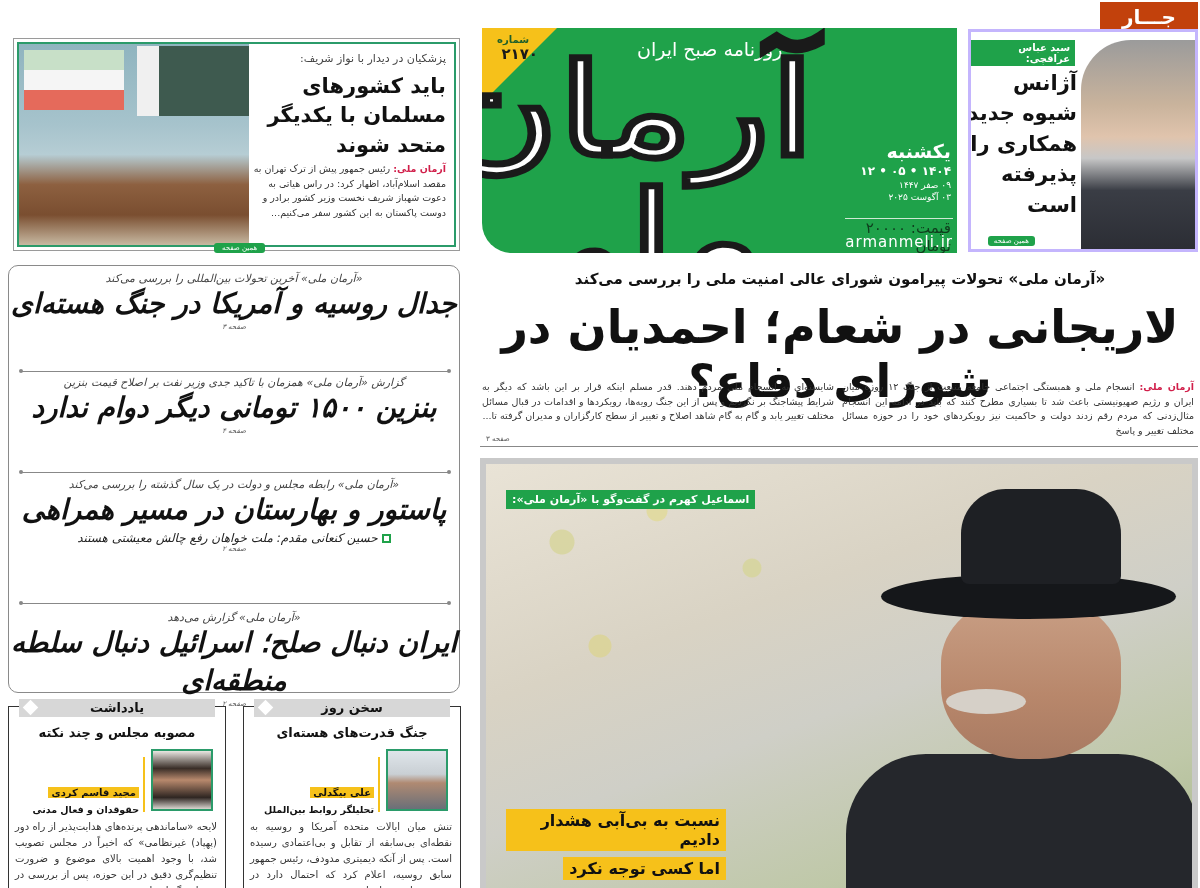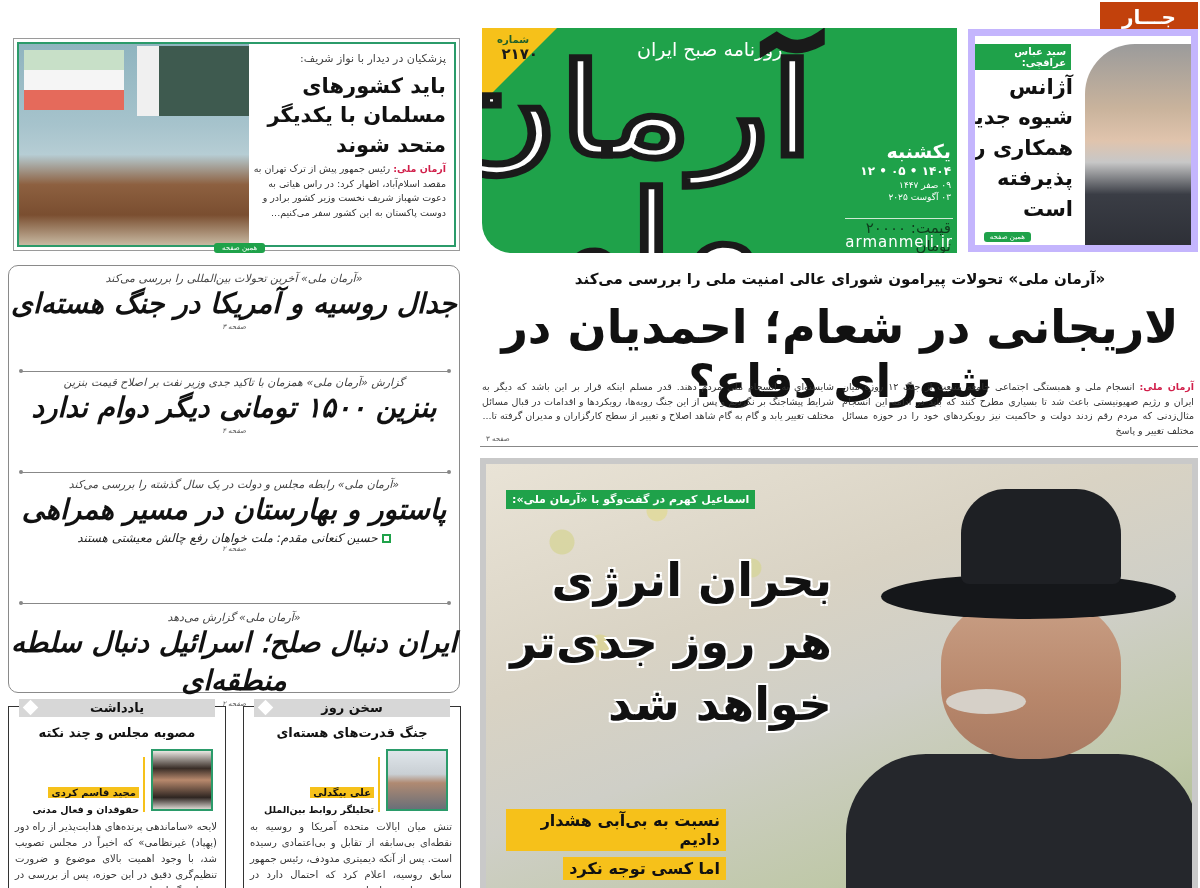--- a/index.html
+++ b/index.html
@@ -17,21 +17,21 @@
     #logo { position: absolute; left: 20px; top: 18px; font-family: "DejaVu Serif", serif; font-size: 128px; font-weight: bold; color: #ffffff; -webkit-text-stroke: 3px #1a1a1a; line-height: 1; letter-spacing: -8px; transform: scaleX(1.25); transform-origin: right top; right: 120px; text-align: center; }
     #date-block { position: absolute; right: 6px; top: 112px; width: 110px; text-align: right; color: #fff; }
     #weekday { font-size: 19px; font-weight: bold; display: block; }
     #date-sh { font-size: 12px; font-weight: bold; display: block; margin-top: 2px; }
     .date-small { font-size: 9px; display: block; margin-top: 2px; }
     #price { font-size: 15px; color: #0f3d1d; display: block; margin-top: 17px; }
     #site-url { position: absolute; right: 4px; bottom: 2px; font-family: "DejaVu Sans", sans-serif; font-size: 15px; color: #fff; direction: ltr; border-top: 1px solid #cfe9d4; padding-top: 14px; letter-spacing: 1px; }
 
     
     #jar-banner { left: 1100px; top: 2px; width: 98px; height: 30px; background: #c2410c; color: #fff; font-size: 20px; font-weight: bold; text-align: center; line-height: 30px; }
-    #araghchi-box { left: 968px; top: 29px; width: 230px; height: 223px; border: 7px solid #c4b5fd; background: #fff; overflow: hidden; }
+    #araghchi-box { left: 968px; top: 29px; width: 230px; height: 223px; border: 3px solid #c4b5fd; background: #fff; overflow: hidden; }
     #araghchi-photo { position: absolute; left: 110px; top: 8px; width: 120px; height: 215px; background: linear-gradient(180deg, #9b9b9b 0%, #c9b39c 30%, #e0c4ad 45%, #c7c7c7 55%, #3a3d45 70%, #2a2c33 100%); border-radius: 50px 0 0 0; }
     #araghchi-name { position: absolute; right: 120px; top: 8px; background: #1fa24a; color: #fff; font-size: 10px; padding: 2px 5px; font-weight: bold; }
     #araghchi-head { position: absolute; right: 118px; top: 36px; width: 110px; font-size: 21px; font-weight: bold; line-height: 1.45; text-align: right; color: #111; }
     #araghchi-page { position: absolute; right: 160px; bottom: 3px; background: #1fa24a; color: #fff; font-size: 7px; padding: 1px 6px; border-radius: 3px; }
 
     
     #pez-box { left: 13px; top: 38px; width: 447px; height: 213px; border: 1px solid #9a9a9a; background: #fff; }
     #pez-inner { position: absolute; left: 3px; top: 3px; width: 439px; height: 205px; border: 2px solid #2b9b6a; }
     #pez-photo { position: absolute; left: 0; top: 0; width: 230px; height: 201px; background: linear-gradient(180deg, #8fb4bf 0%, #a6c3cc 40%, #b6cdd4 55%, #8d6040 70%, #7a4e30 85%, #c7b9a2 100%); overflow: hidden; }
     #pez-flag-ir { position: absolute; left: 5px; top: 6px; width: 100px; height: 60px; background: linear-gradient(180deg, #c8e0c8 0 33%, #f5f5f5 33% 66%, #e56a5b 66% 100%); }
@@ -204,18 +204,17 @@
 <div id="hero" class="abs">
   <div id="hero-leaves"></div>
   <div id="hero-person">
     <div id="hero-jacket"></div>
     <div id="hero-face"></div>
     <div id="hero-mustache"></div>
     <div id="hero-hat-brim"></div>
     <div id="hero-hat-crown"></div>
   </div>
   <div id="hero-kicker">اسماعیل کهرم در گفت‌وگو با «آرمان ملی»:</div>
-  <div id="hero-head">بحران انرژی هر روز جدی‌تر خواهد شد</div>
   <div id="hero-sub">
     <span class="hero-sub-line">نسبت به بی‌آبی هشدار دادیم</span><br>
     <span class="hero-sub-line">اما کسی توجه نکرد</span>
   </div>
 </div>
 
 </body></html>

